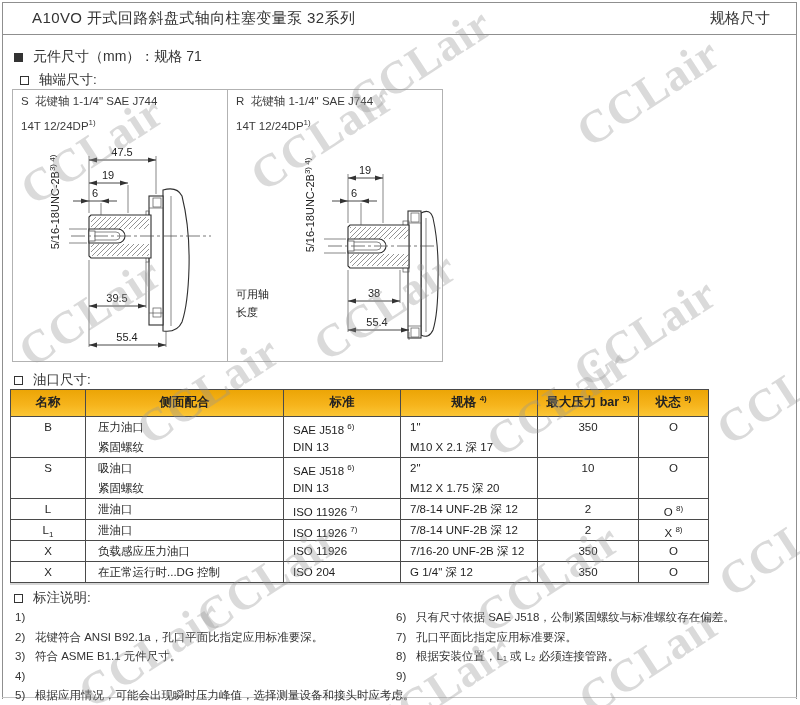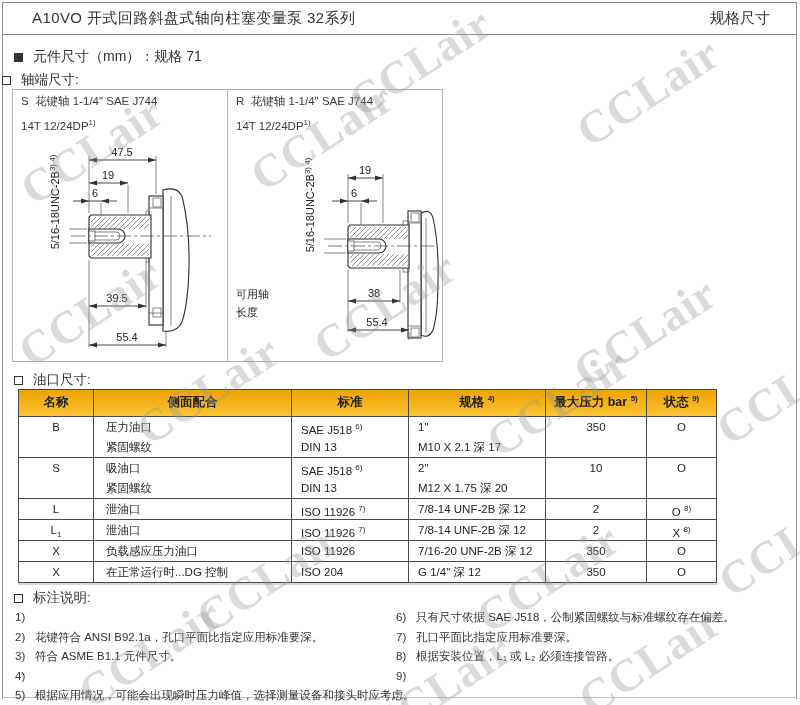--- a/index.html
+++ b/index.html
@@ -18,42 +18,42 @@
     display:flex;align-items:center;justify-content:space-between;
     padding:0 27px 0 30px;font-size:15px;color:#333;
   }
   .header-title{letter-spacing:.4px}
   
   .section-row{position:absolute;display:flex;align-items:center;gap:10px;font-size:13.5px;color:#333;white-space:nowrap}
   .sq{width:9px;height:9px;display:inline-block;flex:0 0 9px}
   .sq.filled{background:#333}
   .sq.open{border:1.5px solid #333;box-sizing:border-box;background:#fff}
   #sec-component{left:14px;top:48px;font-size:14px}
-  #sec-shaft{left:2px;top:71px}
+  #sec-shaft{left:20px;top:71px}
   #sec-ports{left:14px;top:371px}
   #sec-notes{left:14px;top:589px}
   
   .draw-box{position:absolute;left:12px;top:89px;width:431px;height:273px;border:1px solid #b2b2b2;display:flex;box-sizing:border-box;background:#fff}
   .draw-cell{position:relative;height:100%;box-sizing:border-box}
   .draw-cell.left{width:215px;border-right:1px solid #b2b2b2}
   .draw-cell.right{flex:1}
   .cell-title{position:absolute;left:8px;font-size:11.5px;color:#3a3a3a;white-space:nowrap}
   .cell-title sup{font-size:8px}
   .t1{top:4px}.t2{top:28px}
   svg.drawing{position:absolute;left:0;top:0}
   svg .out{fill:#fff;stroke:#2f2f2f;stroke-width:1.1}
   svg .thin{fill:none;stroke:#555;stroke-width:.7}
   svg .dim{stroke:#333;stroke-width:.9}
   svg .ext{stroke:#555;stroke-width:.7}
   svg .cl{stroke:#555;stroke-width:.8;stroke-dasharray:14 3 3 3;fill:none}
   svg .arr{fill:#333;stroke:none}
   svg text{font-size:11px;fill:#1d1d1d;font-family:"Liberation Sans","DejaVu Sans",sans-serif}
   
   .port-table{
-    position:absolute;left:18px;top:389px;width:589px;border-collapse:collapse;table-layout:fixed;
+    position:absolute;left:10px;top:389px;width:589px;border-collapse:collapse;table-layout:fixed;
     font-size:11.5px;color:#1f1f1f;box-shadow:0 2px 0 rgba(120,120,120,.3);
   }
   .port-table th,.port-table td{border:1px solid #4a4a4a;padding:0;vertical-align:top;overflow:hidden}
   .port-table thead tr{height:27px;background:linear-gradient(180deg,#eca506 0%,#f6b41c 55%,#fcc838 100%)}
   .port-table th{font-size:12.5px;font-weight:bold;text-align:center;vertical-align:middle;color:#222}
   .port-table sup{font-size:8px}
   .port-table sub{font-size:8px}
   tr.h40{height:40px} tr.h20{height:20px}
   td .ln{height:20px;line-height:20px;white-space:nowrap}
   td.c{text-align:center}

